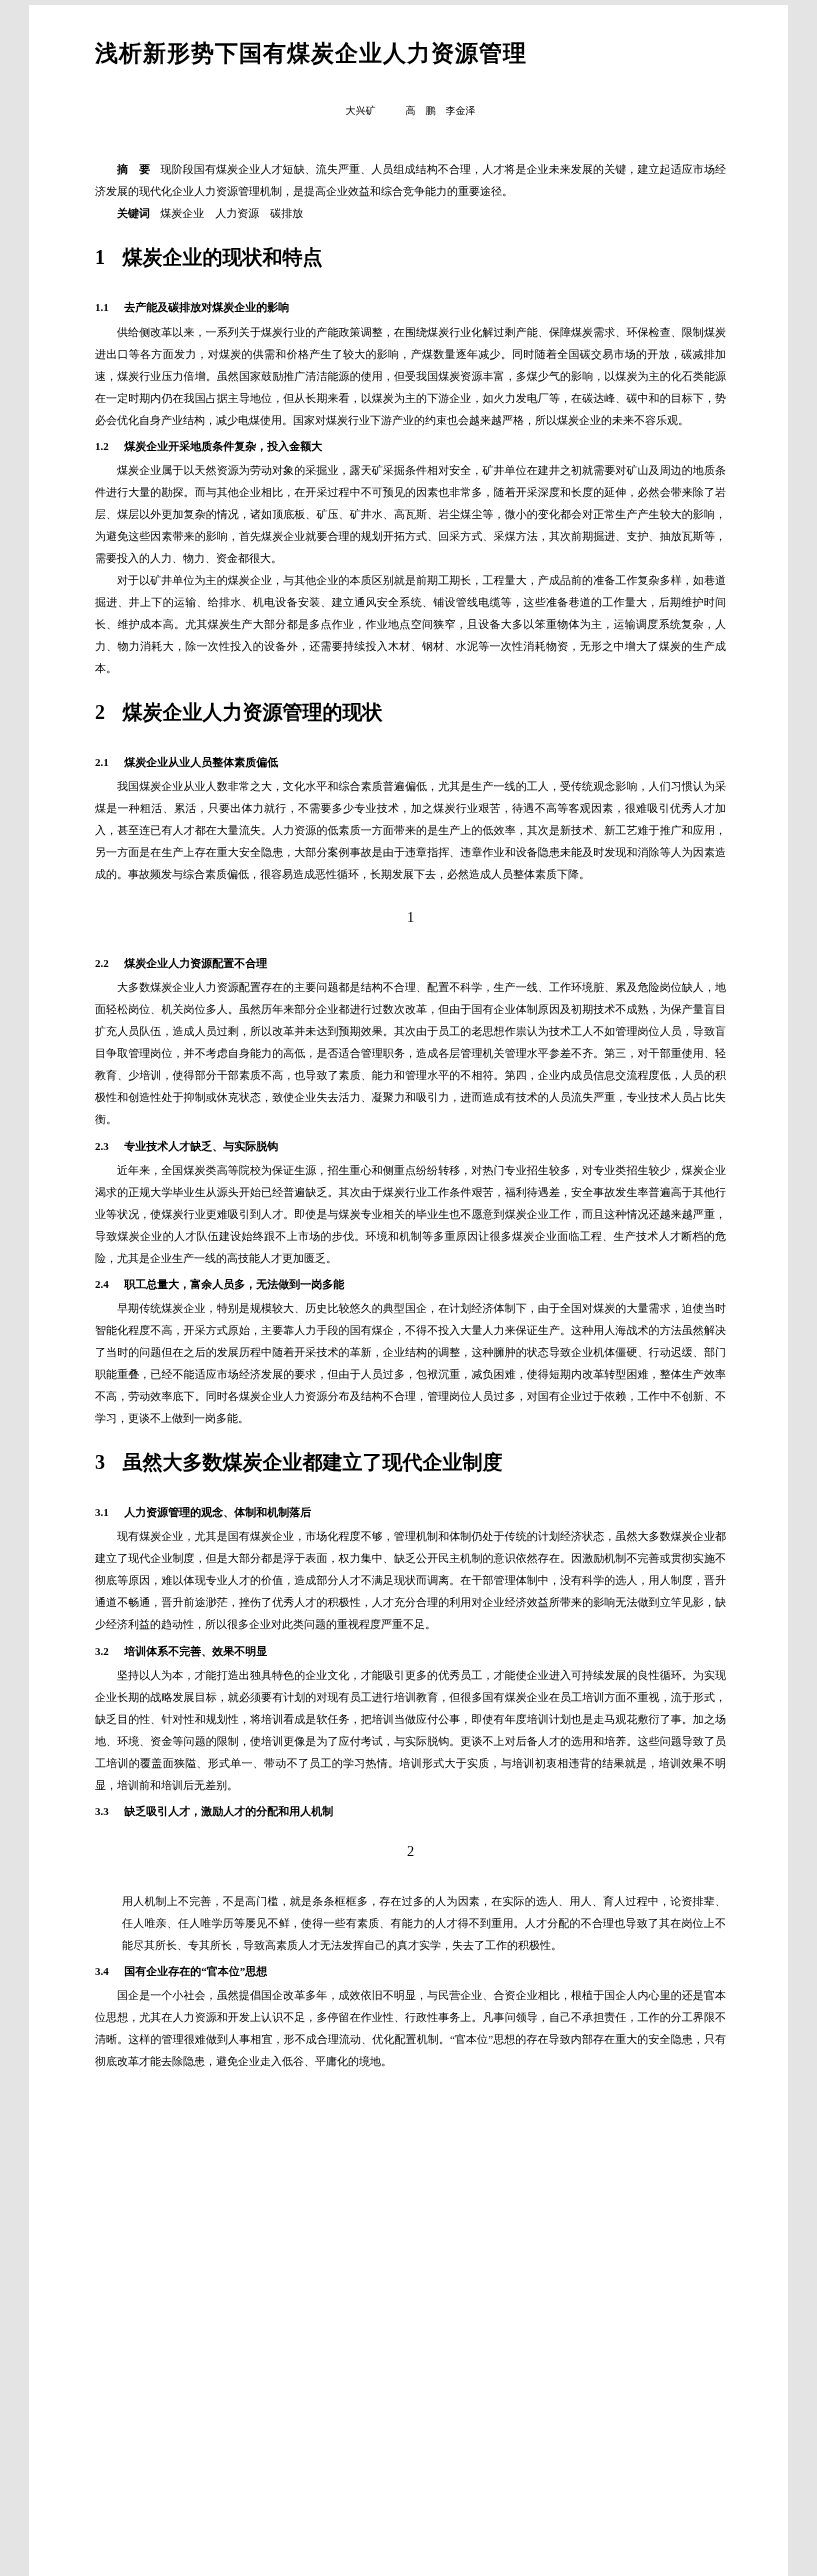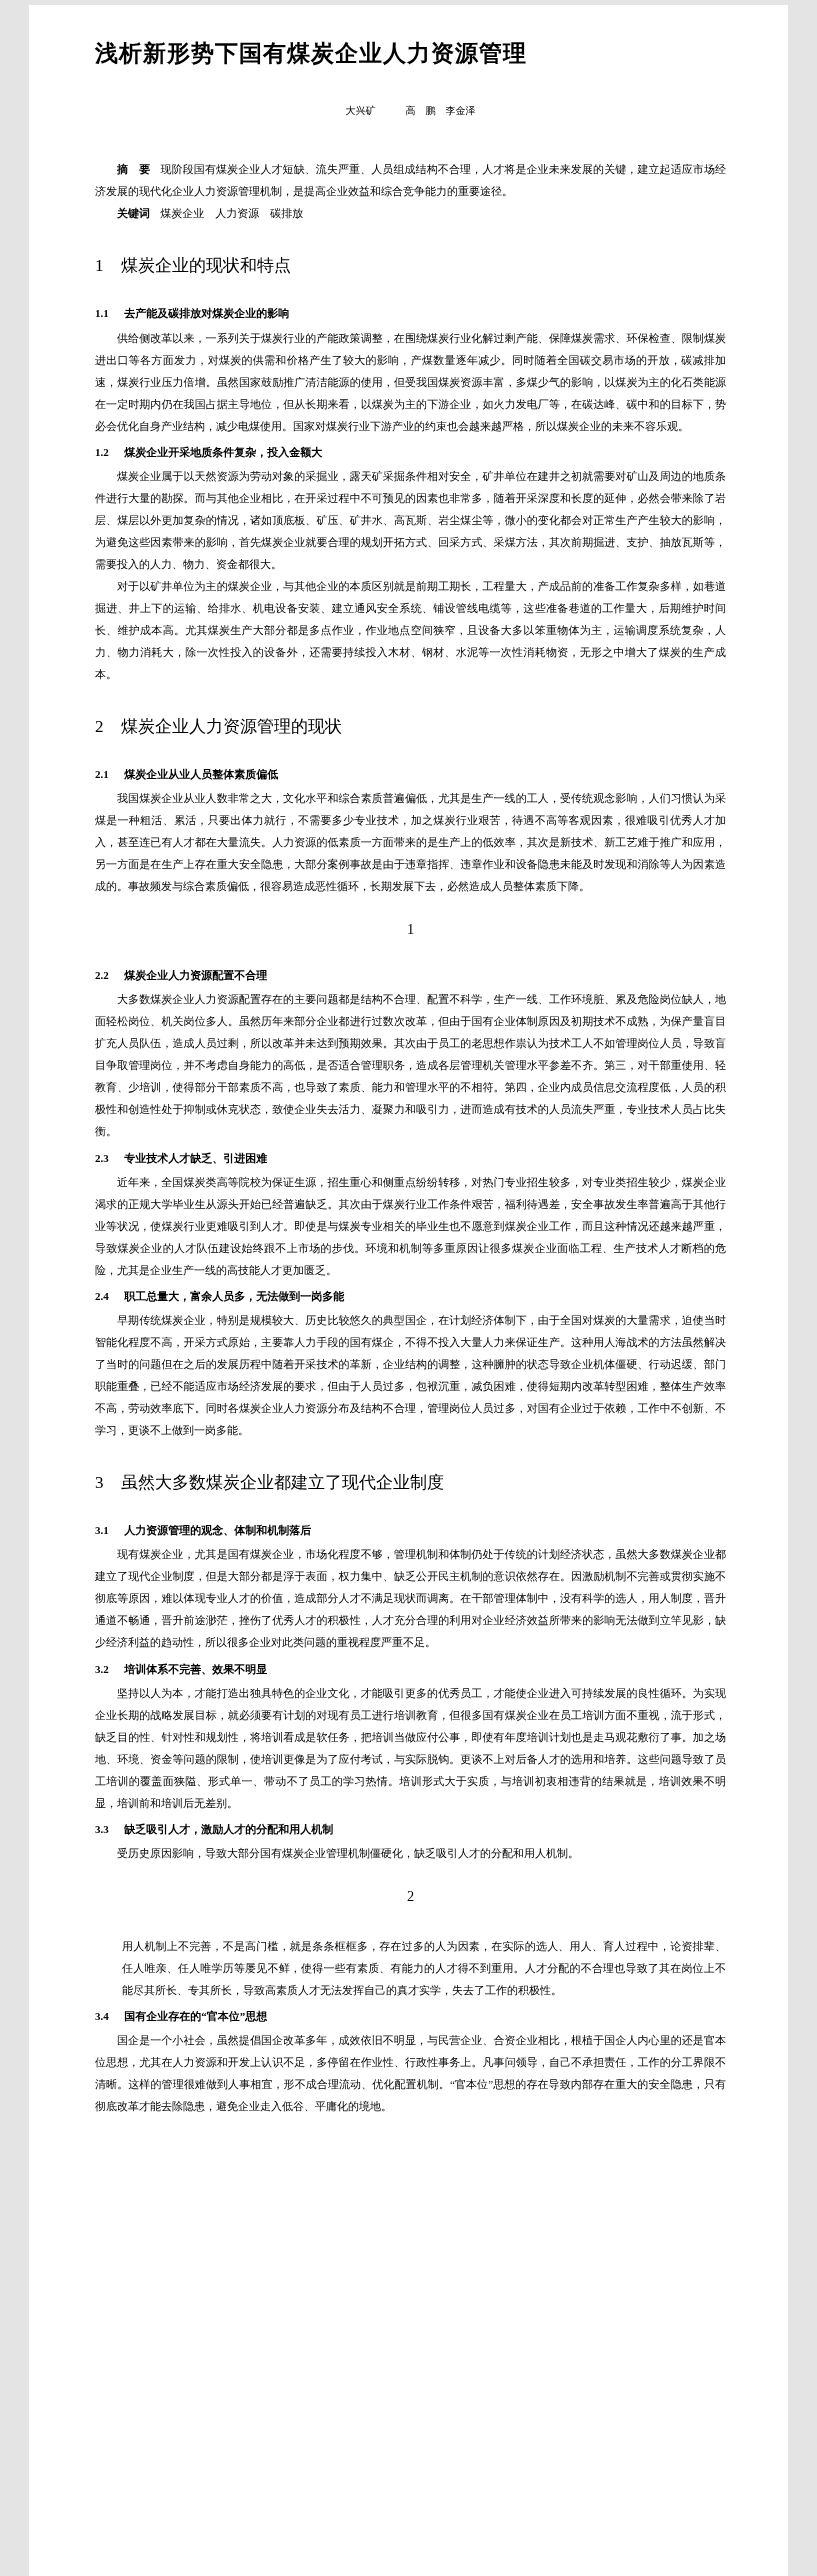--- a/index.html
+++ b/index.html
@@ -17,21 +17,21 @@
     font-size:23px; font-weight:bold; 
     margin:9.3px 0 0 0; letter-spacing:1px;
   }
   .byline { font-size:10px; text-align:center; margin:35px 0 40px 0; }
   .para, .labelp {
     font-size:11px; line-height:22px; text-align:justify;
     text-indent:2em; margin:0;
   }
   .para.no-indent { text-indent:0;margin-left:27px; }
   .labelp .lbl { font-weight:bold; margin-right:10.3px; }
-  .h1 { font-size:17px; font-weight:normal; margin:30px 0 29px 0; }
+  .h1 { font-size:20px; font-weight:bold; margin:20px 0 29px 0; }
   .h1 .num { margin-right:17.5px; }
   .h2 { font-size:11px; font-weight:bold; margin:8.2px 0 5.2px 0; }
   .h2 .num { margin-right:15.5px; }
   .pagenum { font-size:14.4px; text-align:center; margin:24px 0 30px 0; }
 </style>
 </head>
 <body>
 
 <div class="paper">
   <div class="doc-title">浅析新形势下国有煤炭企业人力资源管理</div>
@@ -44,30 +44,29 @@
       <div class="para">供给侧改革以来，一系列关于煤炭行业的产能政策调整，在围绕煤炭行业化解过剩产能、保障煤炭需求、环保检查、限制煤炭进出口等各方面发力，对煤炭的供需和价格产生了较大的影响，产煤数量逐年减少。同时随着全国碳交易市场的开放，碳减排加速，煤炭行业压力倍增。虽然国家鼓励推广清洁能源的使用，但受我国煤炭资源丰富，多煤少气的影响，以煤炭为主的化石类能源在一定时期内仍在我国占据主导地位，但从长期来看，以煤炭为主的下游企业，如火力发电厂等，在碳达峰、碳中和的目标下，势必会优化自身产业结构，减少电煤使用。国家对煤炭行业下游产业的约束也会越来越严格，所以煤炭企业的未来不容乐观。</div>
       <div class="h2"><span class="num">1.2</span><span class="txt">煤炭企业开采地质条件复杂，投入金额大</span></div>
       <div class="para">煤炭企业属于以天然资源为劳动对象的采掘业，露天矿采掘条件相对安全，矿井单位在建井之初就需要对矿山及周边的地质条件进行大量的勘探。而与其他企业相比，在开采过程中不可预见的因素也非常多，随着开采深度和长度的延伸，必然会带来除了岩层、煤层以外更加复杂的情况，诸如顶底板、矿压、矿井水、高瓦斯、岩尘煤尘等，微小的变化都会对正常生产产生较大的影响，为避免这些因素带来的影响，首先煤炭企业就要合理的规划开拓方式、回采方式、采煤方法，其次前期掘进、支护、抽放瓦斯等，需要投入的人力、物力、资金都很大。</div>
       <div class="para">对于以矿井单位为主的煤炭企业，与其他企业的本质区别就是前期工期长，工程量大，产成品前的准备工作复杂多样，如巷道掘进、井上下的运输、给排水、机电设备安装、建立通风安全系统、铺设管线电缆等，这些准备巷道的工作量大，后期维护时间长、维护成本高。尤其煤炭生产大部分都是多点作业，作业地点空间狭窄，且设备大多以笨重物体为主，运输调度系统复杂，人力、物力消耗大，除一次性投入的设备外，还需要持续投入木材、钢材、水泥等一次性消耗物资，无形之中增大了煤炭的生产成本。</div>
       <div class="h1"><span class="num">2</span><span class="txt">煤炭企业人力资源管理的现状</span></div>
       <div class="h2"><span class="num">2.1</span><span class="txt">煤炭企业从业人员整体素质偏低</span></div>
       <div class="para">我国煤炭企业从业人数非常之大，文化水平和综合素质普遍偏低，尤其是生产一线的工人，受传统观念影响，人们习惯认为采煤是一种粗活、累活，只要出体力就行，不需要多少专业技术，加之煤炭行业艰苦，待遇不高等客观因素，很难吸引优秀人才加入，甚至连已有人才都在大量流失。人力资源的低素质一方面带来的是生产上的低效率，其次是新技术、新工艺难于推广和应用，另一方面是在生产上存在重大安全隐患，大部分案例事故是由于违章指挥、违章作业和设备隐患未能及时发现和消除等人为因素造成的。事故频发与综合素质偏低，很容易造成恶性循环，长期发展下去，必然造成人员整体素质下降。</div>
       <div class="pagenum">1</div>
       <div class="h2"><span class="num">2.2</span><span class="txt">煤炭企业人力资源配置不合理</span></div>
       <div class="para">大多数煤炭企业人力资源配置存在的主要问题都是结构不合理、配置不科学，生产一线、工作环境脏、累及危险岗位缺人，地面轻松岗位、机关岗位多人。虽然历年来部分企业都进行过数次改革，但由于国有企业体制原因及初期技术不成熟，为保产量盲目扩充人员队伍，造成人员过剩，所以改革并未达到预期效果。其次由于员工的老思想作祟认为技术工人不如管理岗位人员，导致盲目争取管理岗位，并不考虑自身能力的高低，是否适合管理职务，造成各层管理机关管理水平参差不齐。第三，对干部重使用、轻教育、少培训，使得部分干部素质不高，也导致了素质、能力和管理水平的不相符。第四，企业内成员信息交流程度低，人员的积极性和创造性处于抑制或休克状态，致使企业失去活力、凝聚力和吸引力，进而造成有技术的人员流失严重，专业技术人员占比失衡。</div>
-      <div class="h2"><span class="num">2.3</span><span class="txt">专业技术人才缺乏、引进困难</span></div>
+      <div class="h2"><span class="num">2.3</span><span class="txt">专业技术人才缺乏、与实际脱钩</span></div>
       <div class="para">近年来，全国煤炭类高等院校为保证生源，招生重心和侧重点纷纷转移，对热门专业招生较多，对专业类招生较少，煤炭企业渴求的正规大学毕业生从源头开始已经普遍缺乏。其次由于煤炭行业工作条件艰苦，福利待遇差，安全事故发生率普遍高于其他行业等状况，使煤炭行业更难吸引到人才。即使是与煤炭专业相关的毕业生也不愿意到煤炭企业工作，而且这种情况还越来越严重，导致煤炭企业的人才队伍建设始终跟不上市场的步伐。环境和机制等多重原因让很多煤炭企业面临工程、生产技术人才断档的危险，尤其是企业生产一线的高技能人才更加匮乏。</div>
       <div class="h2"><span class="num">2.4</span><span class="txt">职工总量大，富余人员多，无法做到一岗多能</span></div>
       <div class="para">早期传统煤炭企业，特别是规模较大、历史比较悠久的典型国企，在计划经济体制下，由于全国对煤炭的大量需求，迫使当时智能化程度不高，开采方式原始，主要靠人力手段的国有煤企，不得不投入大量人力来保证生产。这种用人海战术的方法虽然解决了当时的问题但在之后的发展历程中随着开采技术的革新，企业结构的调整，这种臃肿的状态导致企业机体僵硬、行动迟缓、部门职能重叠，已经不能适应市场经济发展的要求，但由于人员过多，包袱沉重，减负困难，使得短期内改革转型困难，整体生产效率不高，劳动效率底下。同时各煤炭企业人力资源分布及结构不合理，管理岗位人员过多，对国有企业过于依赖，工作中不创新、不学习，更谈不上做到一岗多能。</div>
       <div class="h1"><span class="num">3</span><span class="txt">虽然大多数煤炭企业都建立了现代企业制度</span></div>
       <div class="h2"><span class="num">3.1</span><span class="txt">人力资源管理的观念、体制和机制落后</span></div>
       <div class="para">现有煤炭企业，尤其是国有煤炭企业，市场化程度不够，管理机制和体制仍处于传统的计划经济状态，虽然大多数煤炭企业都建立了现代企业制度，但是大部分都是浮于表面，权力集中、缺乏公开民主机制的意识依然存在。因激励机制不完善或贯彻实施不彻底等原因，难以体现专业人才的价值，造成部分人才不满足现状而调离。在干部管理体制中，没有科学的选人，用人制度，晋升通道不畅通，晋升前途渺茫，挫伤了优秀人才的积极性，人才充分合理的利用对企业经济效益所带来的影响无法做到立竿见影，缺少经济利益的趋动性，所以很多企业对此类问题的重视程度严重不足。</div>
       <div class="h2"><span class="num">3.2</span><span class="txt">培训体系不完善、效果不明显</span></div>
       <div class="para">坚持以人为本，才能打造出独具特色的企业文化，才能吸引更多的优秀员工，才能使企业进入可持续发展的良性循环。为实现企业长期的战略发展目标，就必须要有计划的对现有员工进行培训教育，但很多国有煤炭企业在员工培训方面不重视，流于形式，缺乏目的性、针对性和规划性，将培训看成是软任务，把培训当做应付公事，即使有年度培训计划也是走马观花敷衍了事。加之场地、环境、资金等问题的限制，使培训更像是为了应付考试，与实际脱钩。更谈不上对后备人才的选用和培养。这些问题导致了员工培训的覆盖面狭隘、形式单一、带动不了员工的学习热情。培训形式大于实质，与培训初衷相违背的结果就是，培训效果不明显，培训前和培训后无差别。</div>
       <div class="h2"><span class="num">3.3</span><span class="txt">缺乏吸引人才，激励人才的分配和用人机制</span></div>
-      <div class="para">受历史原因影响，导致大部分国有煤炭企业管理机制僵硬化，缺乏吸引人才的分配和用人机制。</div>
       <div class="pagenum">2</div>
       <div class="para no-indent">用人机制上不完善，不是高门槛，就是条条框框多，存在过多的人为因素，在实际的选人、用人、育人过程中，论资排辈、任人唯亲、任人唯学历等屡见不鲜，使得一些有素质、有能力的人才得不到重用。人才分配的不合理也导致了其在岗位上不能尽其所长、专其所长，导致高素质人才无法发挥自己的真才实学，失去了工作的积极性。</div>
       <div class="h2"><span class="num">3.4</span><span class="txt">国有企业存在的“官本位”思想</span></div>
       <div class="para">国企是一个小社会，虽然提倡国企改革多年，成效依旧不明显，与民营企业、合资企业相比，根植于国企人内心里的还是官本位思想，尤其在人力资源和开发上认识不足，多停留在作业性、行政性事务上。凡事问领导，自己不承担责任，工作的分工界限不清晰。这样的管理很难做到人事相宜，形不成合理流动、优化配置机制。“官本位”思想的存在导致内部存在重大的安全隐患，只有彻底改革才能去除隐患，避免企业走入低谷、平庸化的境地。</div>
     </div>
 </div>
 
 
 </body></html>

